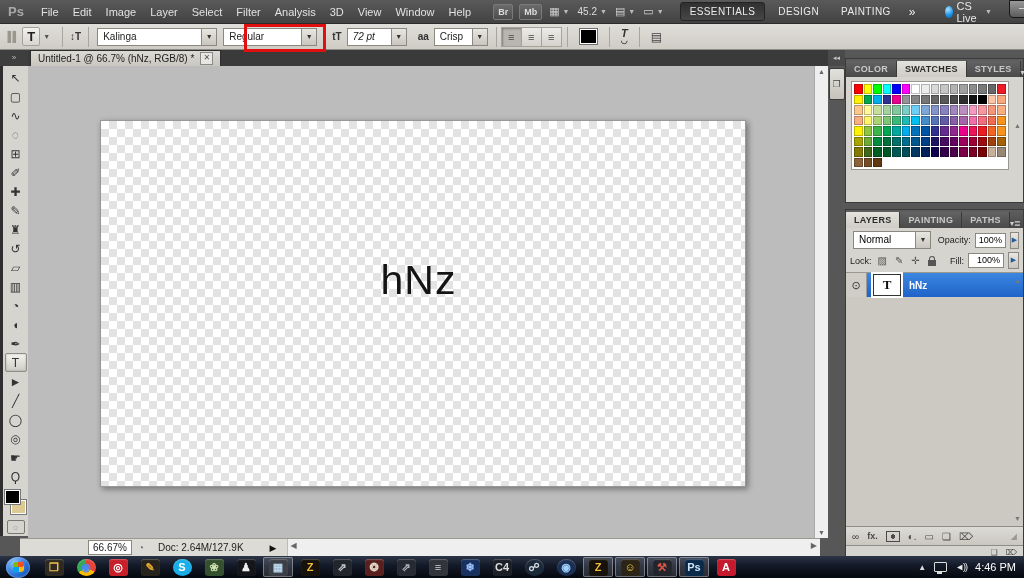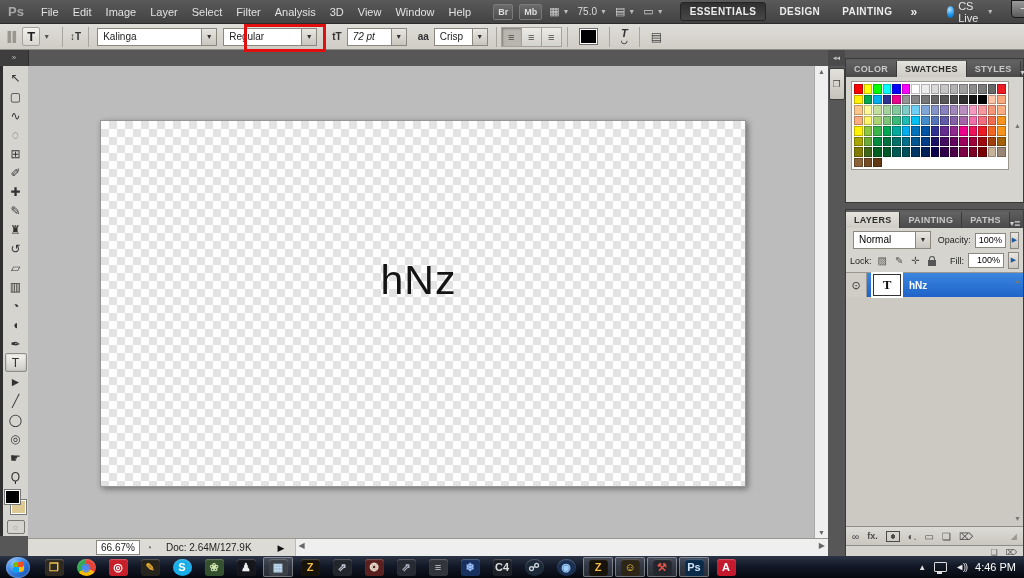--- a/index.html
+++ b/index.html
@@ -10,21 +10,21 @@
     background:linear-gradient(#5a5a5a,#424242);border-bottom:1px solid #2b2b2b;
     display:flex;align-items:center;color:#e2e2e2;font-size:11px;}
   .ps-logo{color:#a8a8a8;font-weight:bold;font-size:13px;margin:0 10px 0 8px;}
   .menu-item{padding:0 7px;height:100%;display:flex;align-items:center;}
   .tb-sep{width:1px;height:16px;background:#6f6f6f;margin:0 6px;}
   .mini-btn{border:1px solid #7a7a7a;border-radius:2px;background:linear-gradient(#6b6b6b,#4d4d4d);
     font-size:9px;font-weight:bold;padding:2px 4px;margin:0 3px;color:#ddd;}
   .tb-dd{display:flex;align-items:center;gap:3px;margin:0 4px;font-size:10px;color:#ddd;}
   .tb-dd .car{font-size:7px;color:#bbb;}
   .tb-ic{font-size:11px;color:#ccc;}
-  .ws-btn{font-size:10px;font-weight:bold;letter-spacing:.4px;padding:3px 9px;color:#ececec;}
+  .ws-btn{font-size:10px;font-weight:normal;letter-spacing:.4px;padding:3px 9px;color:#ececec;}
   .ws-btn.active{background:linear-gradient(#303030,#474747);border:1px solid #242424;border-radius:3px;}
   .cslive{display:flex;align-items:center;gap:4px;margin:0 8px;font-size:11px;color:#e8e8e8;}
   .cslive-dot{width:12px;height:12px;border-radius:50%;display:inline-block;
     background:radial-gradient(circle at 35% 30%,#aee0ff,#1c96ec 55%,#0b66b4);}
   .win-btns{display:flex;margin-left:8px;margin-right:3px;align-self:flex-start;}
   .win-btn{width:27px;height:16px;border:1px solid #191919;border-radius:0 0 4px 4px;margin-left:1px;
     background:linear-gradient(#9a9a9a,#5c5c5c);color:#fff;font-size:9px;line-height:15px;text-align:center;}
   
   .optionsbar{position:absolute;left:0;top:24px;width:1024px;height:26px;box-sizing:border-box;
     background:linear-gradient(#e0ded8,#cfccc6);border-bottom:1px solid #8f8d87;
@@ -78,21 +78,21 @@
     border:1px solid #979797;box-shadow:2px 2px 6px rgba(0,0,0,.4);
     background-image:linear-gradient(45deg,#e3e3e3 25%,transparent 25%,transparent 75%,#e3e3e3 75%),
                      linear-gradient(45deg,#e3e3e3 25%,transparent 25%,transparent 75%,#e3e3e3 75%);
     background-size:16px 16px;background-position:0 0,8px 8px;}
   .canvas-text{position:absolute;left:49.3%;top:43.5%;transform:translate(-50%,-50%);
     font-size:41px;color:#141414;letter-spacing:1px;}
   .vscroll{position:absolute;left:814px;top:66px;width:14px;height:472px;background:#efefef;
     border-left:1px solid #aaa;box-sizing:border-box;}
   .vscroll .a{position:absolute;left:0;width:13px;text-align:center;font-size:7px;color:#666;}
   
-  .statusrow{position:absolute;left:28px;top:538px;width:800px;height:18px;background:#dddbd5;
+  .statusrow{position:absolute;left:20px;top:538px;width:800px;height:18px;background:#dddbd5;
     border-top:1px solid #9a988f;box-sizing:border-box;display:flex;align-items:center;font-size:10px;color:#222;}
   .zoom-box{background:#fff;border:1px solid #8a887f;padding:0 4px;margin-left:68px;font-size:10px;height:13px;line-height:13px;}
   .st-ic{margin:0 6px;font-size:10px;color:#777;}
   .doc-info{margin-left:8px;}
   .st-play{margin-left:26px;font-size:9px;color:#111;}
   .hscroll{flex:1;height:100%;margin-left:10px;background:#efefef;border-left:1px solid #bbb;position:relative;}
   .hscroll .a{position:absolute;top:2px;font-size:8px;color:#666;}
   
   .dockstrip{position:absolute;left:828px;top:66px;width:17px;height:490px;background:#575757;}
   .strip-icon{width:14px;height:30px;margin:2px auto;background:linear-gradient(#e2e0da,#c6c3bd);
@@ -178,21 +178,21 @@
         <span class="menu-item">Help</span>
       </span>
     <span class="tb-sep"></span>
     <span class="mini-btn">Br</span>
     <span class="mini-btn">Mb</span>
     <span class="tb-dd">
       <span class="tb-ic">▦</span>
       <span class="car">▼</span>
     </span>
     <span class="tb-dd">
-      <span>75.0</span>
+      <span>45.2</span>
       <span class="car">▼</span>
     </span>
     <span class="tb-dd">
       <span class="tb-ic">▤</span>
       <span class="car">▼</span>
     </span>
     <span class="tb-dd">
       <span class="tb-ic">▭</span>
       <span class="car">▼</span>
     </span>
@@ -253,20 +253,26 @@
         <span>T</span>
         <span class="arc">◡</span>
       </span>
     <span class="opt-sep"></span>
     <span class="panel-toggle">▤</span>
   </div>
 
   <div class="red-annot"></div>
 
   <div class="tools-head">»</div>
+  <div class="tabbar">
+    <span class="doc-tab">
+      <span>Untitled-1 @ 66.7% (hNz, RGB/8) *</span>
+      <span class="doc-close">✕</span>
+    </span>
+  </div>
   <div class="strip-head">◂◂</div>
   <div class="dock-head"></div>
 
   <div class="tools">
     <span id="tools-list" style="display:flex;flex-direction:column;">
         <div class="tool">
           <span>↖</span>
         </div>
         <div class="tool">
           <span>▢</span>

